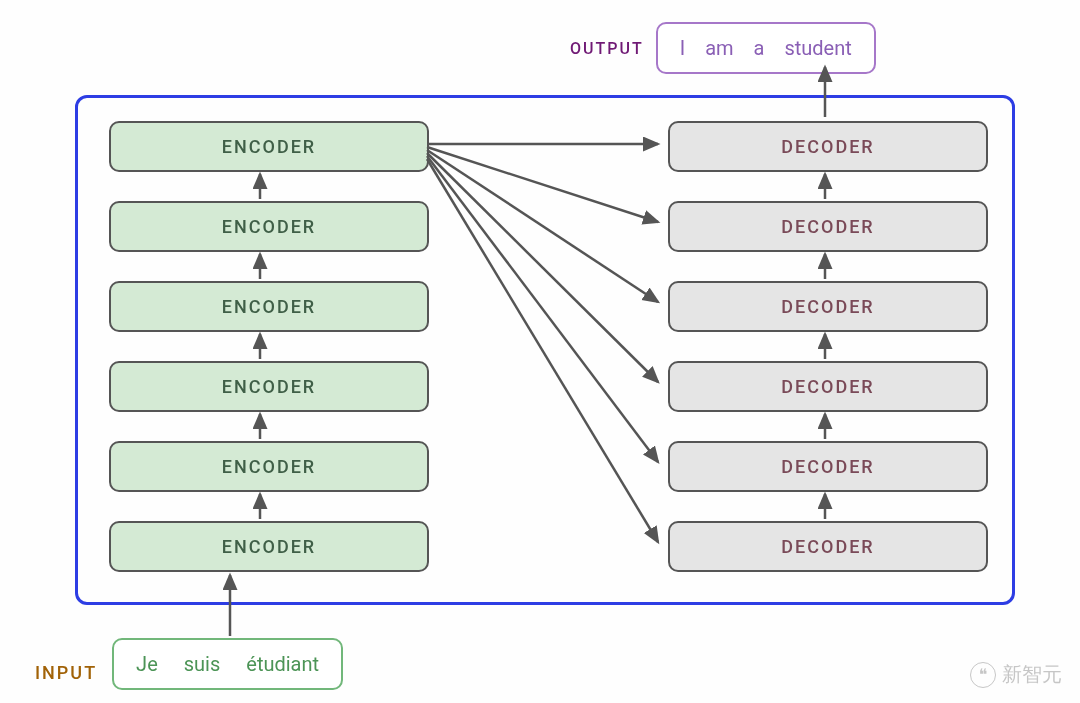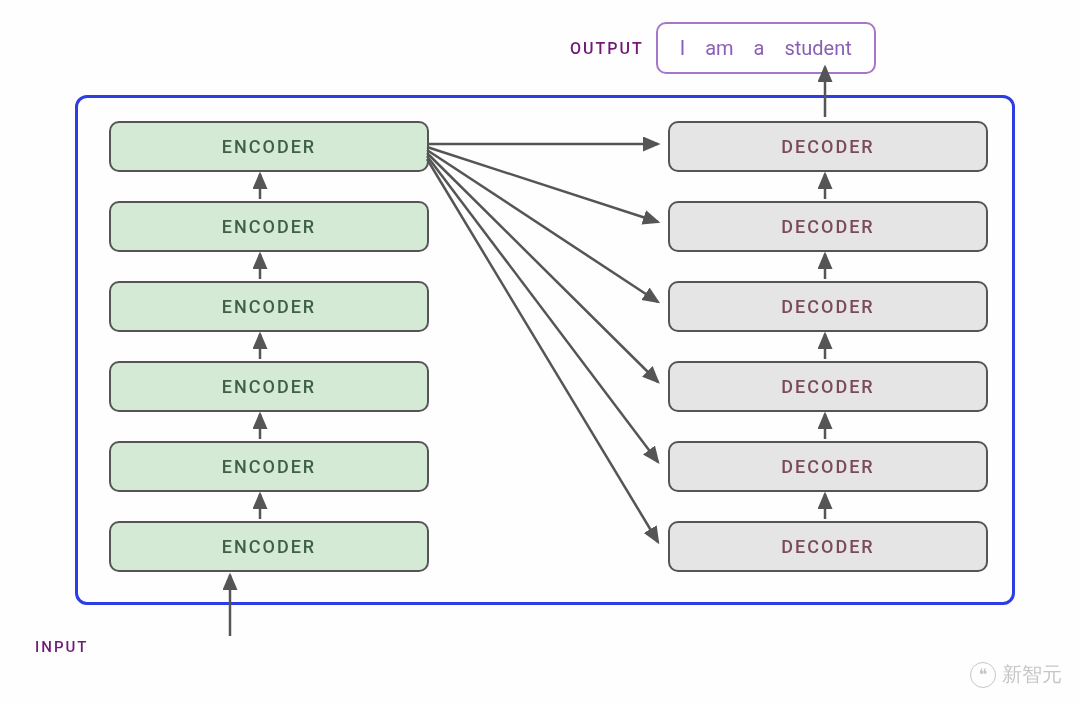--- a/index.html
+++ b/index.html
@@ -85,24 +85,25 @@
     }
     .input-row {
       position: absolute;
       top: 638px;
       left: 35px;
       display: flex;
       align-items: center;
       gap: 15px;
     }
     .input-label {
-      color: #701a75;
-      font-size: 15px;
+      color: #a16207;
+      font-size: 18px;
       letter-spacing: 2px;
       font-weight: 500;
+      margin-top: 16px;
     }
     .input-box {
       border: 2px solid #71b77a;
       border-radius: 10px;
       padding: 12px 22px;
       display: flex;
       gap: 26px;
       background: #fff;
     }
     .input-token {
@@ -167,20 +168,25 @@
     <div class="block decoder-block">DECODER</div>
     <div class="block decoder-block">DECODER</div>
     <div class="block decoder-block">DECODER</div>
     <div class="block decoder-block">DECODER</div>
     <div class="block decoder-block">DECODER</div>
   </div>
 </div>
 
 <div class="input-row">
   <span class="input-label">INPUT</span>
+  <div class="input-box">
+    <span class="input-token">Je</span>
+    <span class="input-token">suis</span>
+    <span class="input-token">étudiant</span>
+  </div>
 </div>
 
 <svg class="arrows">
   <defs>
     <marker id="ah" markerWidth="8" markerHeight="8" refX="6" refY="3" orient="auto" markerUnits="strokeWidth">
       <path d="M0,0 L7,3 L0,6 Z" fill="#555"></path>
     </marker>
   </defs>
 
   <line x1="230" y1="636" x2="230" y2="575" stroke="#555" stroke-width="2.5" marker-end="url(#ah)"></line>

